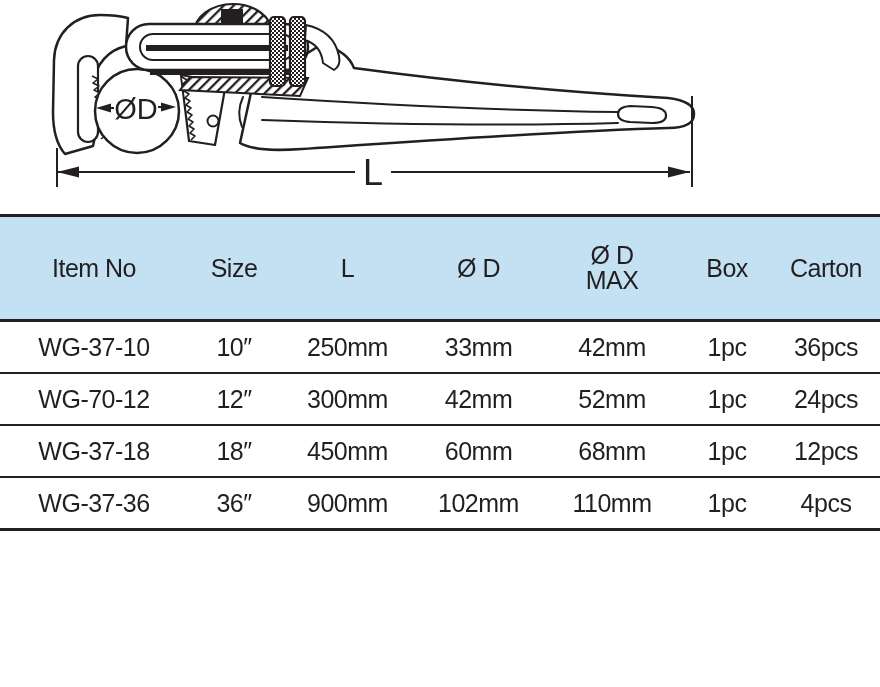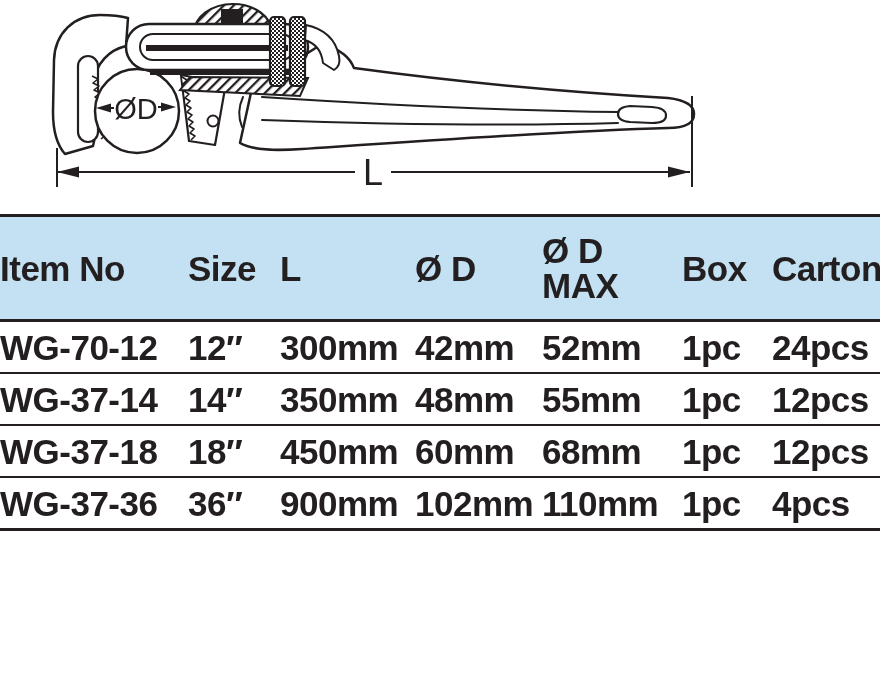--- a/index.html
+++ b/index.html
@@ -32,25 +32,25 @@
     width: 880px;
     border-collapse: collapse;
     table-layout: fixed;
     border-top: 3px solid #231f20;
     border-bottom: 3px solid #231f20;
     color: #231f20;
   }
   table.spec-table th,
   table.spec-table td {
     padding: 0;
-    text-align: left;
+    text-align: center;
     vertical-align: middle;
     white-space: nowrap;
-    font-weight: bold;
-    font-size: 35px;
+    font-weight: normal;
+    font-size: 25px;
     letter-spacing: -0.5px;
     line-height: 1.0;
   }
   table.spec-table thead th {
     background: #c3e1f2;
     height: 102px;
     border-bottom: 3px solid #231f20;
   }
   table.spec-table tbody td {
     height: 50px;
@@ -159,38 +159,38 @@
         <th class="hdr-two-line">
           <span>Ø D</span>
           <span>MAX</span>
         </th>
         <th>Box</th>
         <th>Carton</th>
       </tr>
     </thead>
     <tbody>
       <tr>
+        <td>WG-37-10</td>
+        <td>10″</td>
+        <td>250mm</td>
+        <td>33mm</td>
+        <td>42mm</td>
+        <td>1pc</td>
+        <td>36pcs</td>
+      </tr>
+      <tr>
         <td>WG-70-12</td>
         <td>12″</td>
         <td>300mm</td>
         <td>42mm</td>
         <td>52mm</td>
         <td>1pc</td>
         <td>24pcs</td>
       </tr>
       <tr>
-        <td>WG-37-14</td>
-        <td>14″</td>
-        <td>350mm</td>
-        <td>48mm</td>
-        <td>55mm</td>
-        <td>1pc</td>
-        <td>12pcs</td>
-      </tr>
-      <tr>
         <td>WG-37-18</td>
         <td>18″</td>
         <td>450mm</td>
         <td>60mm</td>
         <td>68mm</td>
         <td>1pc</td>
         <td>12pcs</td>
       </tr>
       <tr>
         <td>WG-37-36</td>

